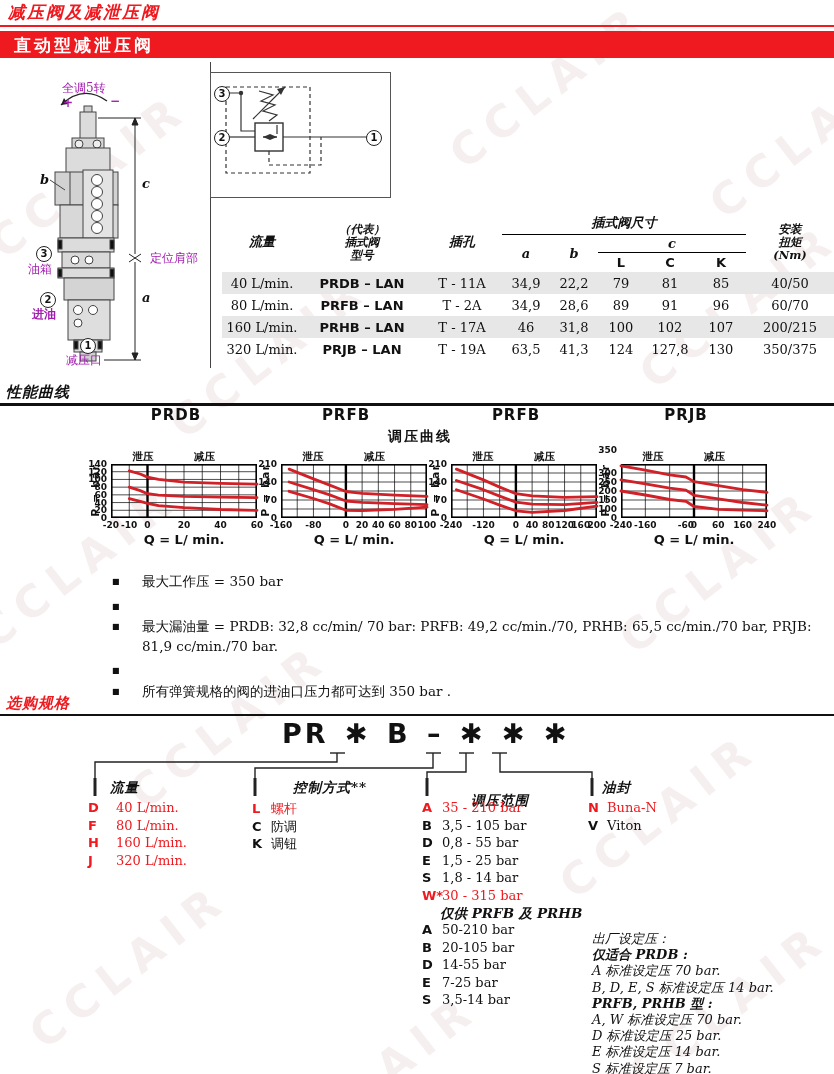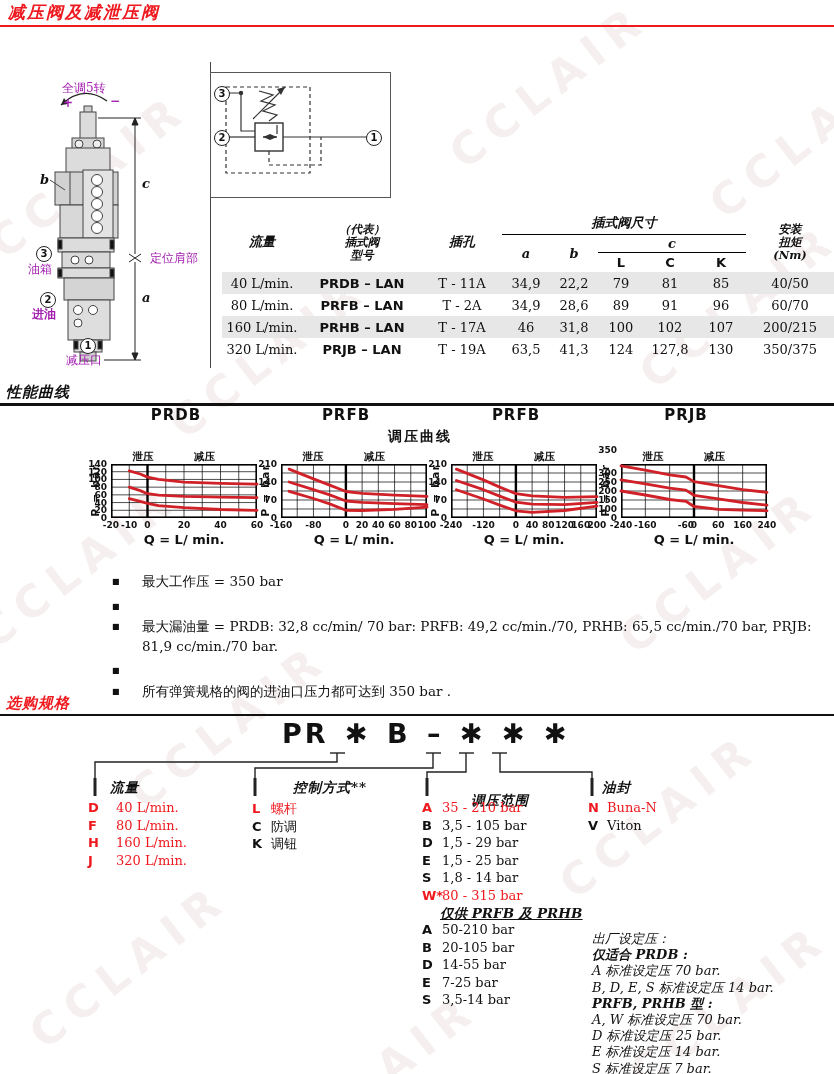--- a/index.html
+++ b/index.html
@@ -53,21 +53,21 @@
   .ordhead{font:italic bold 15px "DejaVu Serif",serif;color:var(--red);letter-spacing:1px;}
   .modelcode{font:bold 27px "DejaVu Sans",sans-serif;letter-spacing:3px;word-spacing:4px;}
   .colhead{font:italic bold 13.5px "DejaVu Serif",serif;letter-spacing:1px;}
   .olist{position:absolute;}
   .oitem{display:flex;height:17.5px;align-items:baseline;}
   .ocode{font:bold 13px "DejaVu Sans",sans-serif;}
   .odesc{font:13px "DejaVu Serif",serif;}
   .red{color:var(--red);}
   #flow-list .ocode{width:28px;} #control-list .ocode{width:19px;}
   #range-list .ocode{width:20px;} #seal-list .ocode{width:19px;} #range2-list .ocode{width:20px;}
-  .r2title{font:italic bold 13.5px "DejaVu Serif",serif;text-decoration:underline;}
+  .r2title{font:italic bold 13.5px "DejaVu Serif",serif;}
   .fnote{font:italic 13px "DejaVu Serif",serif;line-height:16.2px;}
   .fnote.b{font-weight:bold;}
 </style>
 </head>
 <body>
 
 <div class="page">
 
   <div id="watermarks">
       <div class="wm" style="left: -30px; top: 150px;">CCLAIR</div>
@@ -79,20 +79,23 @@
       <div class="wm" style="left: 110px; top: 700px;">CCLAIR</div>
       <div class="wm" style="left: 540px; top: 790px;">CCLAIR</div>
       <div class="wm" style="left: 10px; top: 940px;">CCLAIR</div>
       <div class="wm" style="left: 610px; top: 980px;">CCLAIR</div>
       <div class="wm" style="left: 260px; top: 1050px;">CCLAIR</div>
       <div class="wm" style="left: 690px; top: 110px;">CCLAIR</div>
     </div>
 
   <div class="abs top-title">减压阀及减泄压阀</div>
   <div class="abs red-rule"></div>
+  <div class="abs banner">
+    <span>直动型减泄压阀</span>
+  </div>
 
   <svg class="abs" style="left:25px;top:70px;" width="195" height="298" viewBox="0 0 195 298">
     <g stroke="#444" stroke-width="1" fill="#dcdcdc">
       <path d="M36,35 Q58,14 82,31" fill="none" stroke="#222" stroke-width="1.4"></path>
       <path d="M36,35 l7,-1 l-4,-6 z" fill="#222" stroke="none"></path>
       <rect x="59" y="36" width="8" height="8" fill="#cfcfcf"></rect>
       <rect x="55" y="42" width="16" height="30"></rect>
       <rect x="47" y="68" width="32" height="12" fill="#d6d6d6"></rect>
       <circle cx="54" cy="74" r="4" fill="#eee"></circle>
         <circle cx="72" cy="74" r="4" fill="#eee"></circle>
@@ -508,33 +511,33 @@
       <div class="oitem">
         <span class="ocode red">A</span>
         <span class="odesc red">35 - 210 bar</span>
       </div>
       <div class="oitem">
         <span class="ocode">B</span>
         <span class="odesc">3,5 - 105 bar</span>
       </div>
       <div class="oitem">
         <span class="ocode">D</span>
-        <span class="odesc">1,5 - 29 bar</span>
+        <span class="odesc">0,8 - 55 bar</span>
       </div>
       <div class="oitem">
         <span class="ocode">E</span>
         <span class="odesc">1,5 - 25 bar</span>
       </div>
       <div class="oitem">
         <span class="ocode">S</span>
         <span class="odesc">1,8 - 14 bar</span>
       </div>
       <div class="oitem">
         <span class="ocode red">W*</span>
-        <span class="odesc red">80 - 315 bar</span>
+        <span class="odesc red">30 - 315 bar</span>
       </div>
     </div>
   <div class="olist" id="seal-list" style="left:588px;top:800px;">
       <div class="oitem">
         <span class="ocode red">N</span>
         <span class="odesc red">Buna-N</span>
       </div>
       <div class="oitem">
         <span class="ocode">V</span>
         <span class="odesc">Viton</span>

